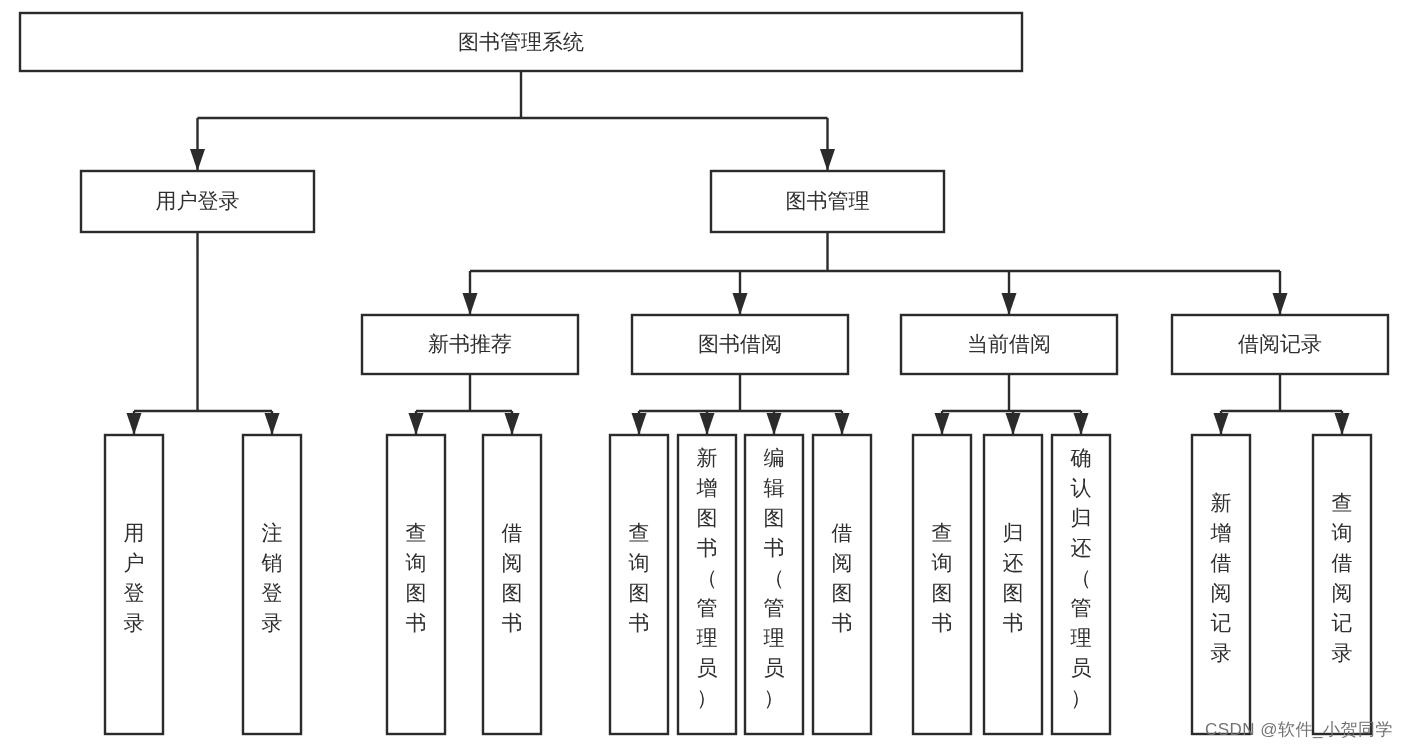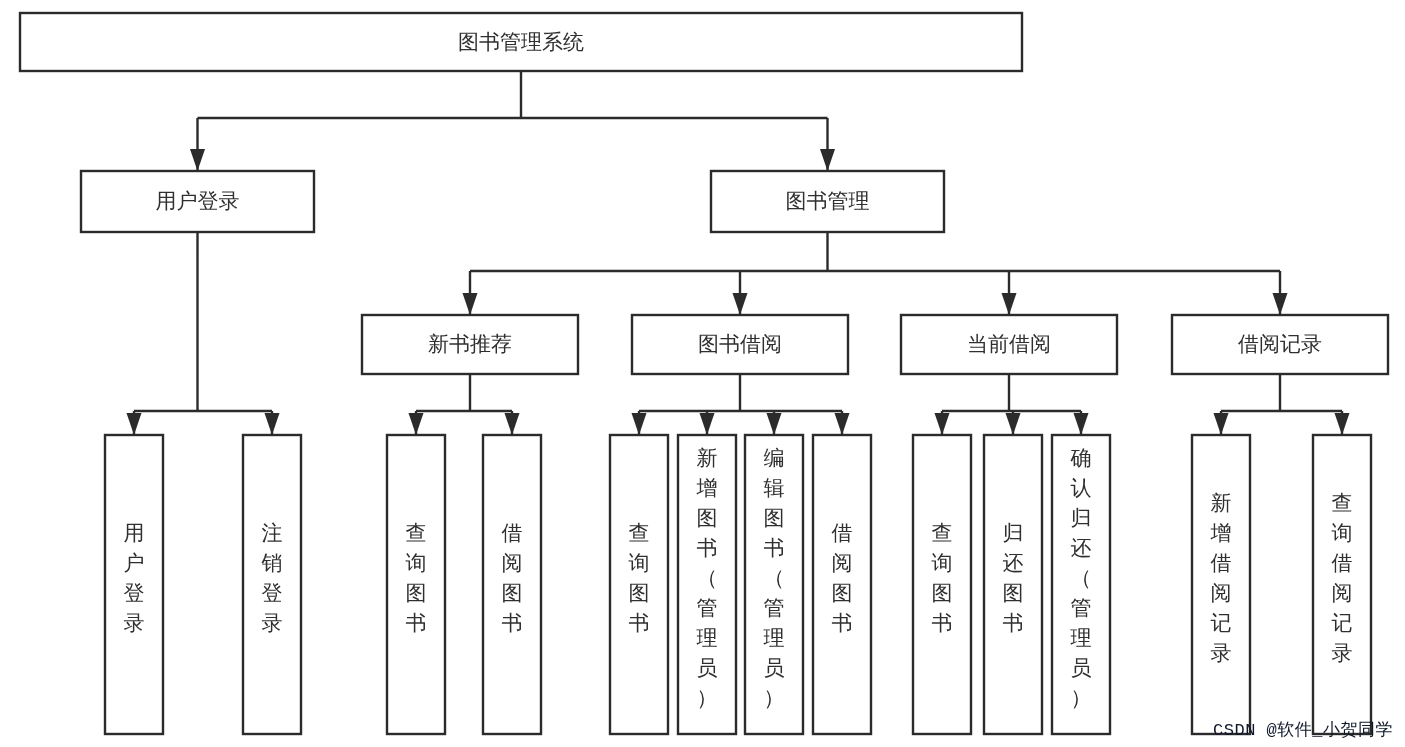--- a/index.html
+++ b/index.html
@@ -51,23 +51,23 @@
   .node-label-vertical {
     fill: #2f2f2f;
     font-family: "Liberation Sans", "DejaVu Sans", sans-serif;
     font-size: 21px;
     text-anchor: middle;
   }
   .watermark {
     position: absolute;
     right: 12px;
     bottom: 6px;
-    font-family: Liberation Mono, monospace;
+    font-family: Liberation Sans, sans-serif;
     font-size: 17px;
-    color: #0f172a;
+    color: #737373;
     letter-spacing: 0.5px;
     white-space: nowrap;
     user-select: none;
   }
 </style>
 </head>
 <body>
 
 <div id="diagram-root">
   <svg class="diagram-canvas" viewBox="0 0 1405 747">

